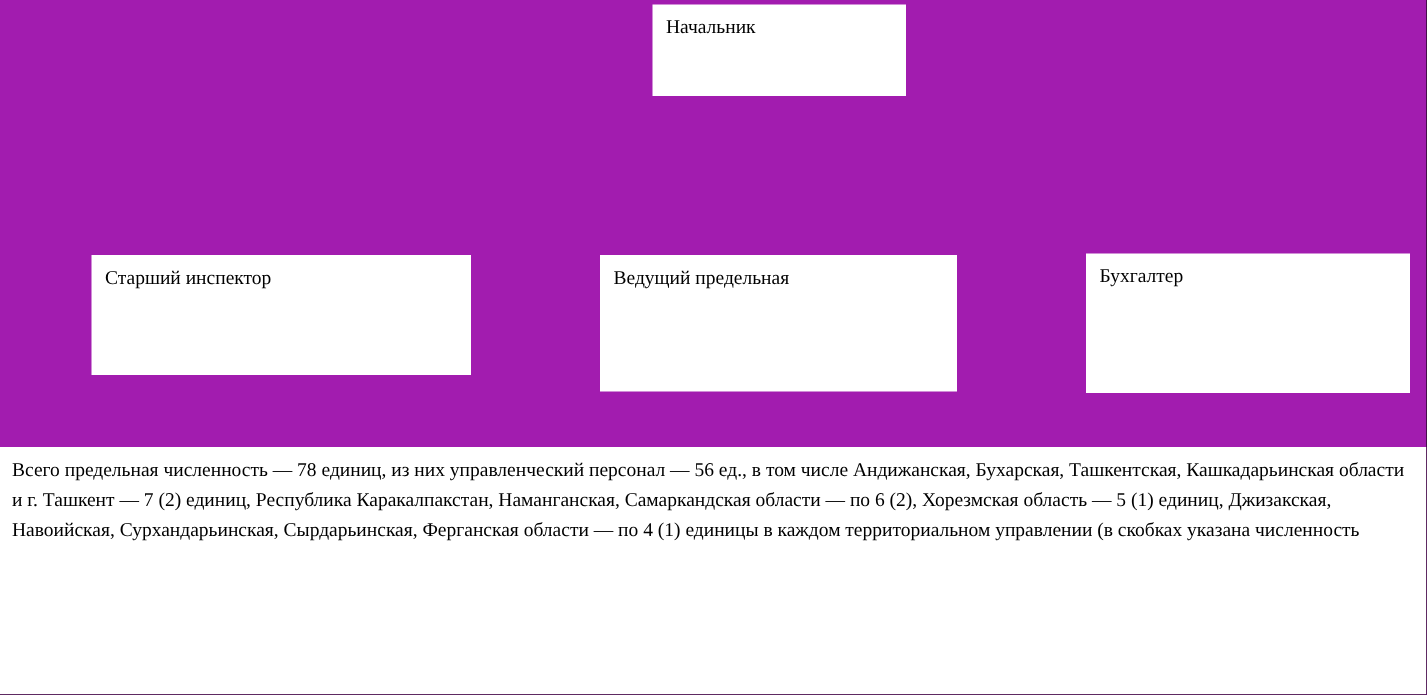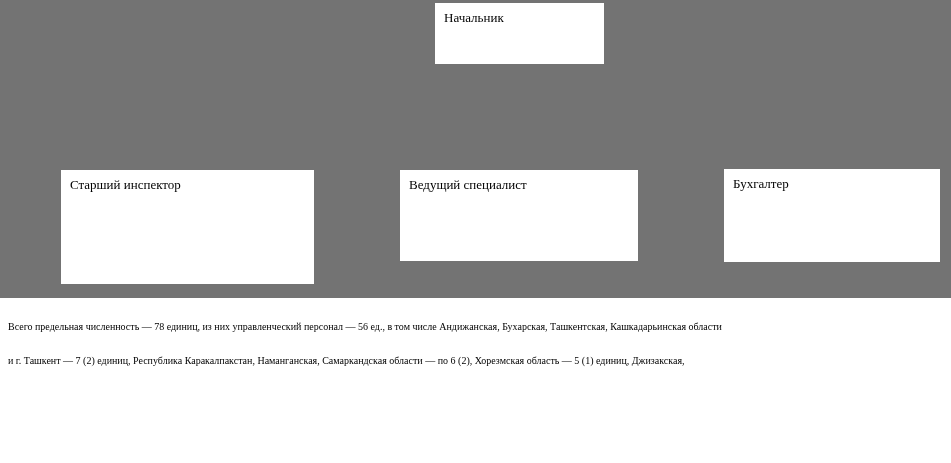--- a/index.html
+++ b/index.html
@@ -3,73 +3,73 @@
 <meta charset="utf-8">
 <style>
   * { margin: 0; padding: 0; box-sizing: border-box; }
   html, body { background: #000; }
   body { font-family: "Liberation Serif", "DejaVu Serif", serif; }
 
   .canvas {
     position: relative;
     width: 951px;
     height: 463px;
-    background: #737373;
+    background: #a21caf;
     overflow: hidden;
   }
 
   .org-node {
     position: absolute;
     background: #ffffff;
     color: #000000;
     font-size: 13px;
     line-height: 16px;
     padding: 7px 0 0 9px;
     overflow: hidden;
   }
 
   .node-chief       { left: 435px; top: 3px;   width: 169px; height: 61px; }
-  .node-inspector   { left: 61px;  top: 170px; width: 253px; height: 114px; }
+  .node-inspector   { left: 61px;  top: 170px; width: 253px; height: 80px; }
   .node-specialist  { left: 400px; top: 170px; width: 238px; height: 91px; }
   .node-accountant  { left: 724px; top: 169px; width: 216px; height: 93px; }
 
   .footer-band {
     position: absolute;
     left: 0; top: 298px;
     width: 951px; height: 165px;
     background: #ffffff;
     color: #000000;
     padding: 5px 4px 0 8px;
   }
   .footer-line {
-    font-size: 10px;
+    font-size: 13px;
     line-height: 20px;
     white-space: nowrap;
-    margin-top: 14px;
   }
 </style>
 </head>
 <body>
 
 <div class="canvas">
 
   <div class="org-node node-chief">
     <span>Начальник</span>
   </div>
 
   <div class="org-node node-inspector">
     <span>Старший инспектор</span>
   </div>
 
   <div class="org-node node-specialist">
-    <span>Ведущий специалист</span>
+    <span>Ведущий предельная</span>
   </div>
 
   <div class="org-node node-accountant">
     <span>Бухгалтер</span>
   </div>
 
   <div class="footer-band">
     <div class="footer-line">Всего предельная численность — 78 единиц, из них управленческий персонал — 56 ед., в том числе Андижанская, Бухарская, Ташкентская, Кашкадарьинская области</div>
     <div class="footer-line">и г. Ташкент — 7 (2) единиц, Республика Каракалпакстан, Наманганская, Самаркандская области — по 6 (2), Хорезмская область — 5 (1) единиц, Джизакская,</div>
+    <div class="footer-line">Навоийская, Сурхандарьинская, Сырдарьинская, Ферганская области — по 4 (1) единицы в каждом территориальном управлении (в скобках указана численность</div>
   </div>
 
 </div>
 
 </body></html>

